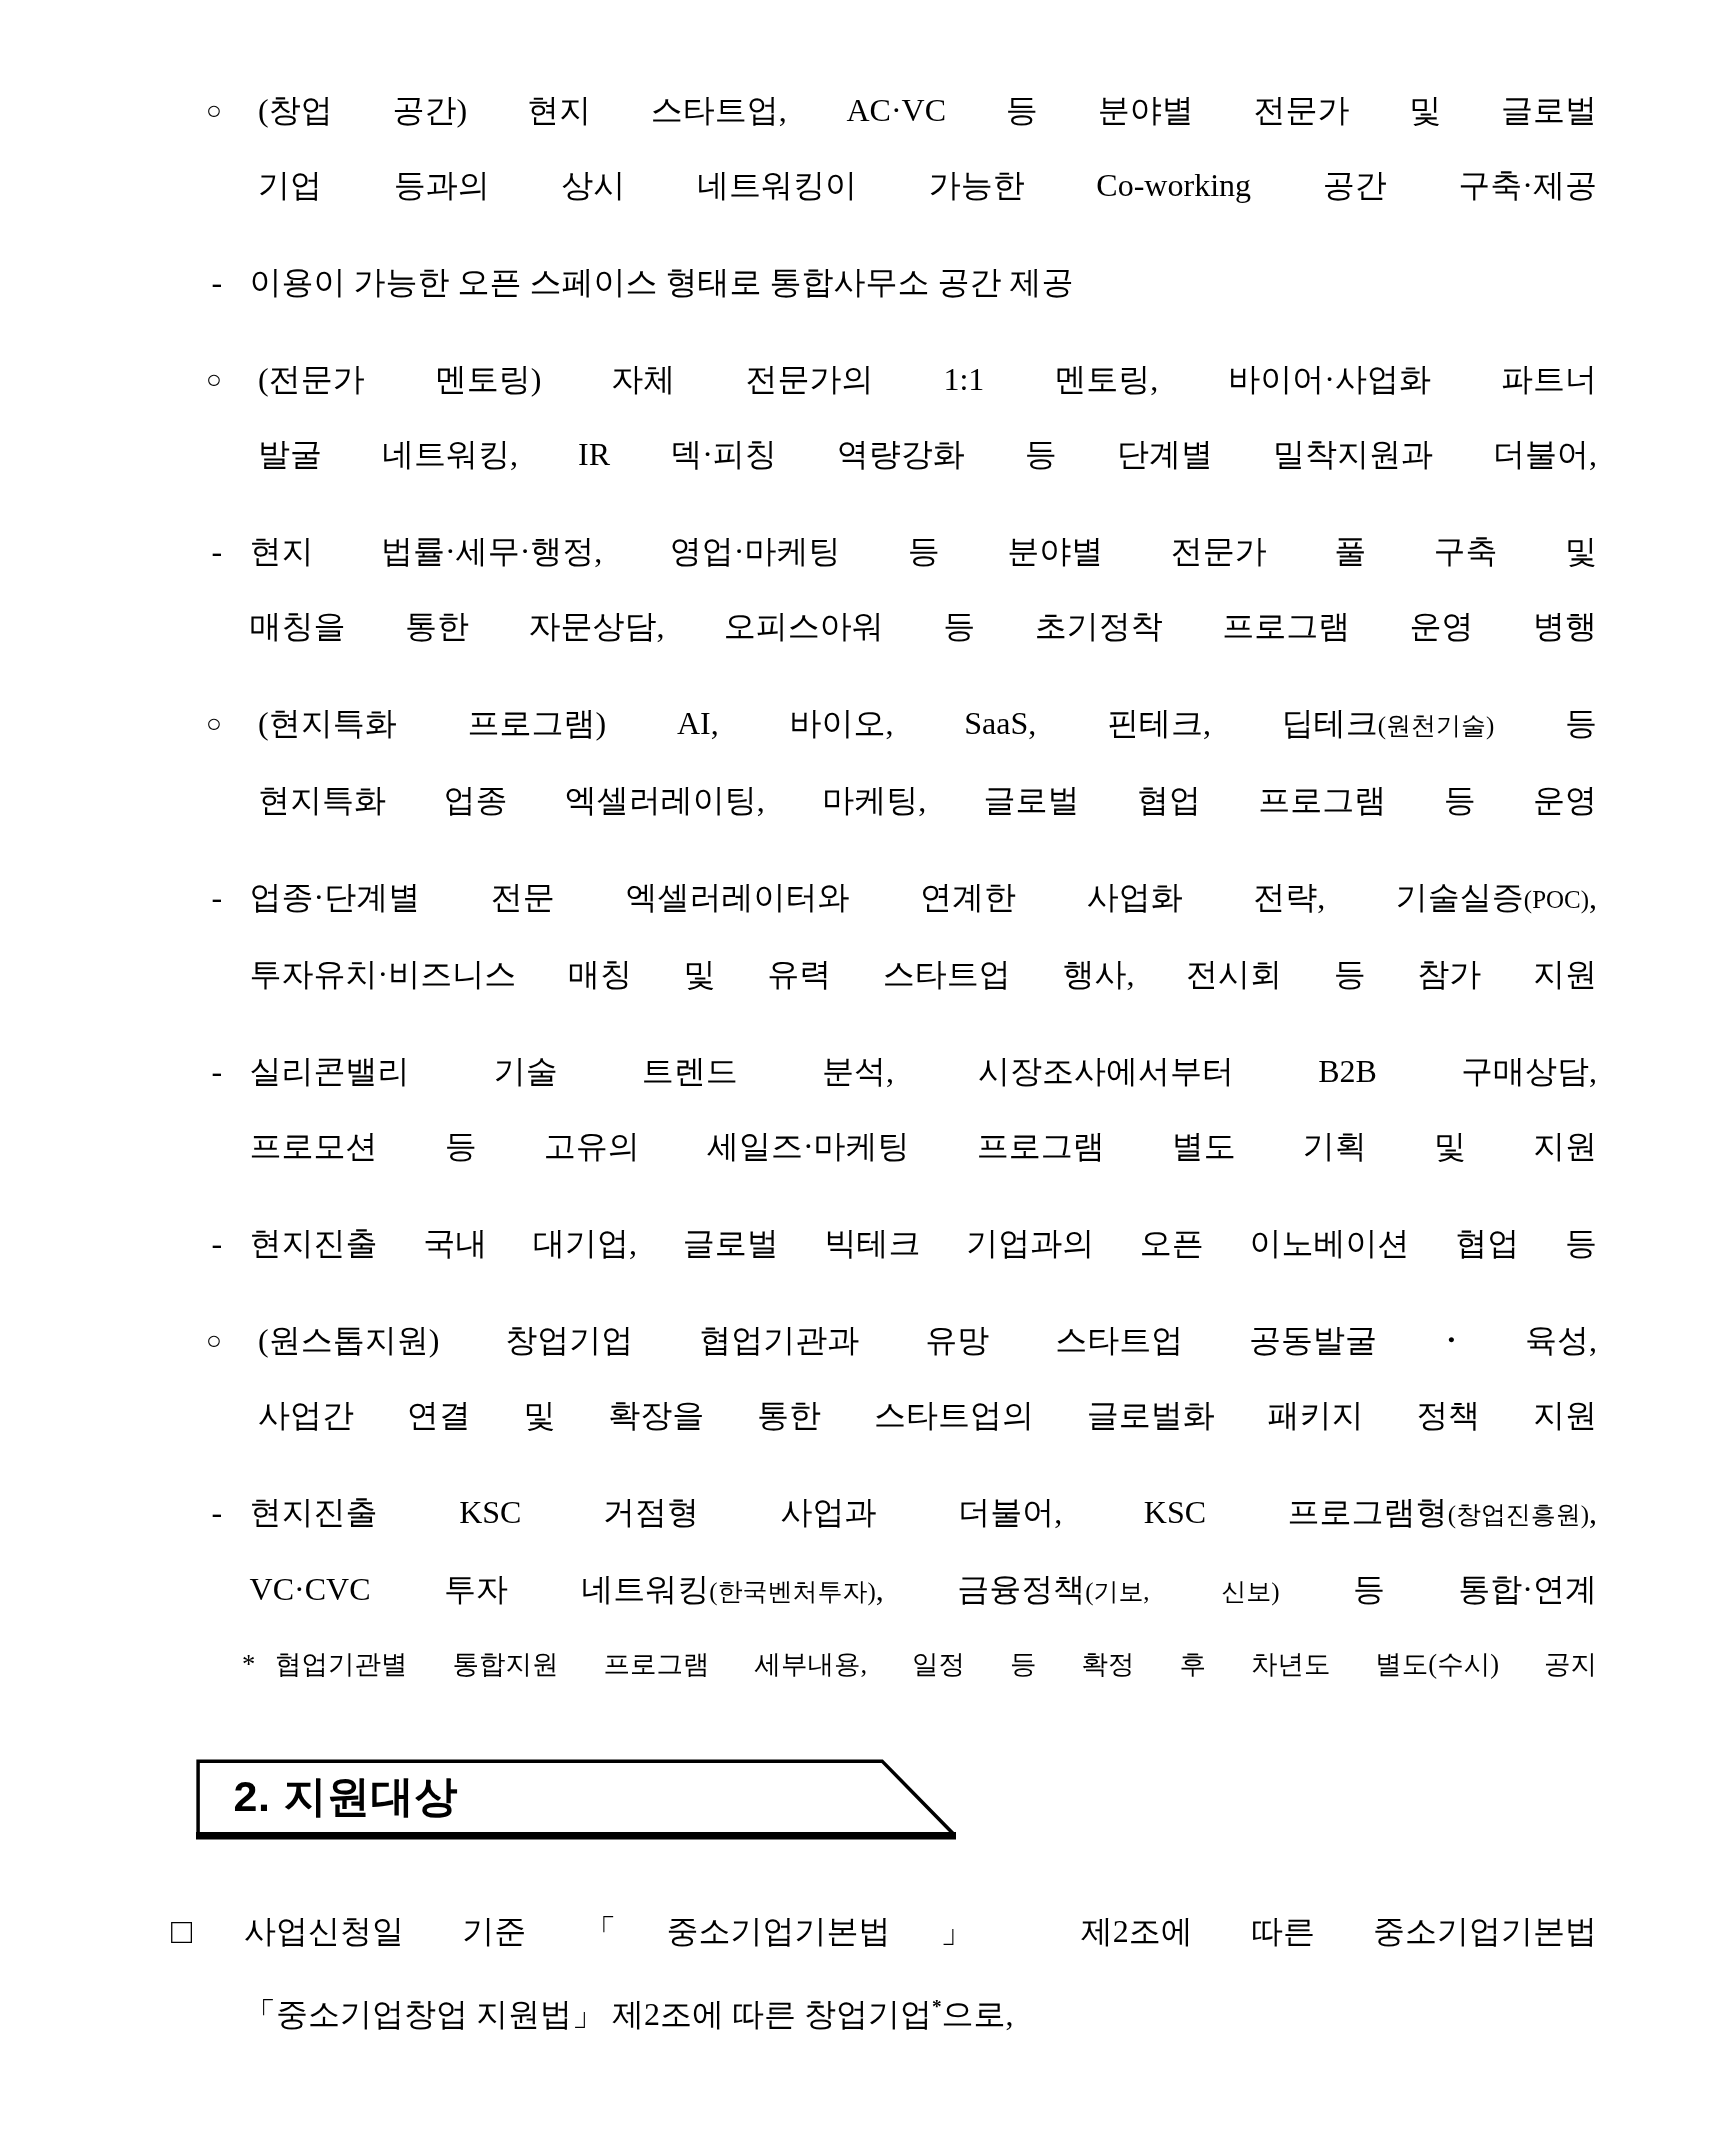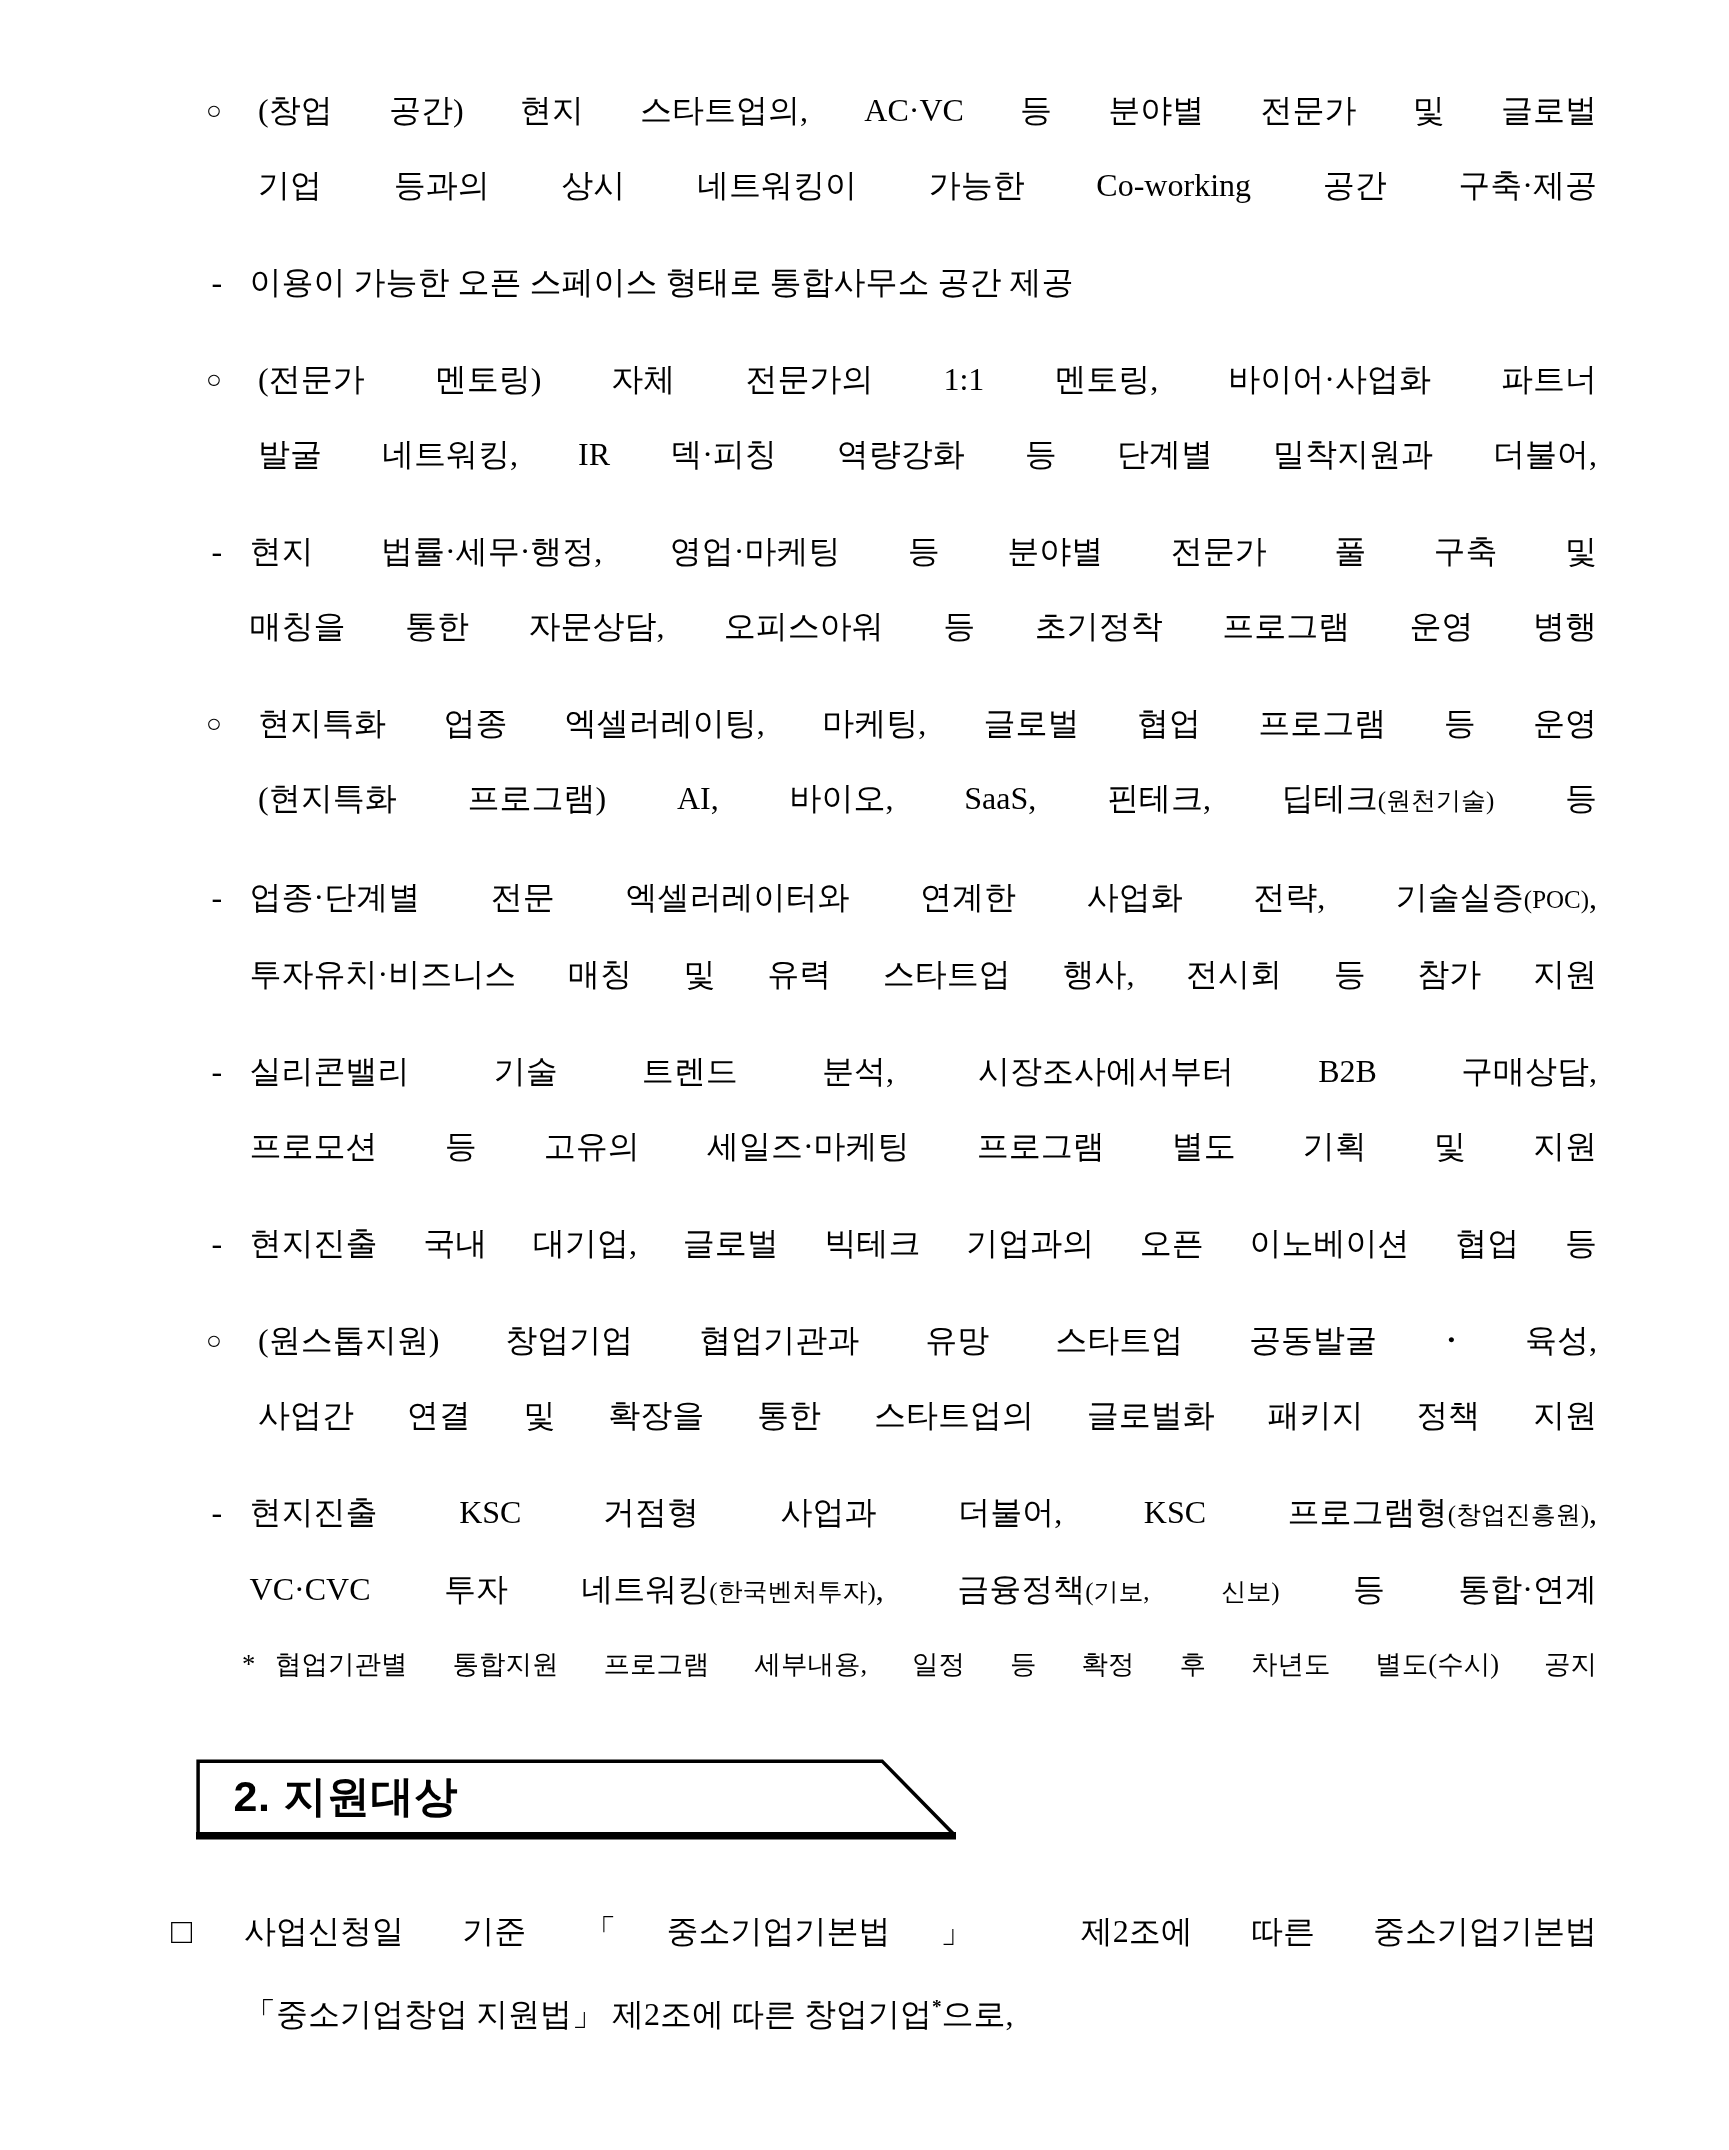--- a/index.html
+++ b/index.html
@@ -71,41 +71,41 @@
   .bottom-wrap { margin-top: 54px; }
 </style>
 </head>
 <body>
 
 <div class="page">
 
   <div>
       <div class="item l1">
         <span class="bullet circle">○</span>
-        <div class="line fill"><span class="b">(창업 공간)</span><span> 현지 스타트업의, AC·VC 등 분야별 전문가 및 글로벌</span></div>
+        <div class="line fill"><span class="b">(창업 공간)</span><span> 현지 스타트업, AC·VC 등 분야별 전문가 및 글로벌</span></div>
         <div class="line fill"><span>기업 등과의 상시 네트워킹이 가능한 </span><span class="b">Co-working 공간 구축·제공</span></div>
       </div>
       <div class="item l2">
         <span class="bullet dash">-</span>
         <div class="line nofill"><span>이용이 가능한 오픈 스페이스 형태로 통합사무소 공간 제공</span></div>
       </div>
       <div class="item l1">
         <span class="bullet circle">○</span>
         <div class="line fill"><span class="b">(전문가 멘토링)</span><span> 자체 전문가의 1:1 멘토링, 바이어·사업화 파트너</span></div>
         <div class="line fill"><span>발굴 네트워킹, IR 덱·피칭 역량강화 등 단계별 밀착지원과 더불어,</span></div>
       </div>
       <div class="item l2">
         <span class="bullet dash">-</span>
         <div class="line fill"><span>현지 법률·세무·행정, 영업·마케팅 등 </span><span class="b">분야별 전문가 풀 구축 및</span></div>
         <div class="line fill"><span class="b">매칭을 통한 자문상담, 오피스아워</span><span> 등 초기정착 프로그램 운영 병행</span></div>
       </div>
       <div class="item l1">
         <span class="bullet circle">○</span>
+        <div class="line fill"><span class="b">(현지특화 프로그램)</span><span> </span><span class="b">AI, 바이오, SaaS, 핀테크, 딥테크</span><span class="sm">(원천기술)</span><span> 등</span></div>
         <div class="line fill"><span>현지특화 업종 엑셀러레이팅, 마케팅, 글로벌 협업 프로그램 등 운영</span></div>
-        <div class="line fill"><span class="b">(현지특화 프로그램)</span><span> </span><span class="b">AI, 바이오, SaaS, 핀테크, 딥테크</span><span class="sm">(원천기술)</span><span> 등</span></div>
       </div>
       <div class="item l2">
         <span class="bullet dash">-</span>
         <div class="line fill"><span>업종·단계별 전문 엑셀러레이터와 연계한 사업화 전략, 기술실증</span><span class="sm">(POC)</span><span>,</span></div>
         <div class="line fill"><span>투자유치·비즈니스 매칭 및 유력 스타트업 행사, 전시회 등 참가 지원</span></div>
       </div>
       <div class="item l2">
         <span class="bullet dash">-</span>
         <div class="line fill"><span>실리콘밸리 기술 트렌드 분석, 시장조사에서부터 B2B 구매상담,</span></div>
         <div class="line fill"><span>프로모션 등 고유의 세일즈·마케팅 프로그램 별도 기획 및 지원</span></div>

